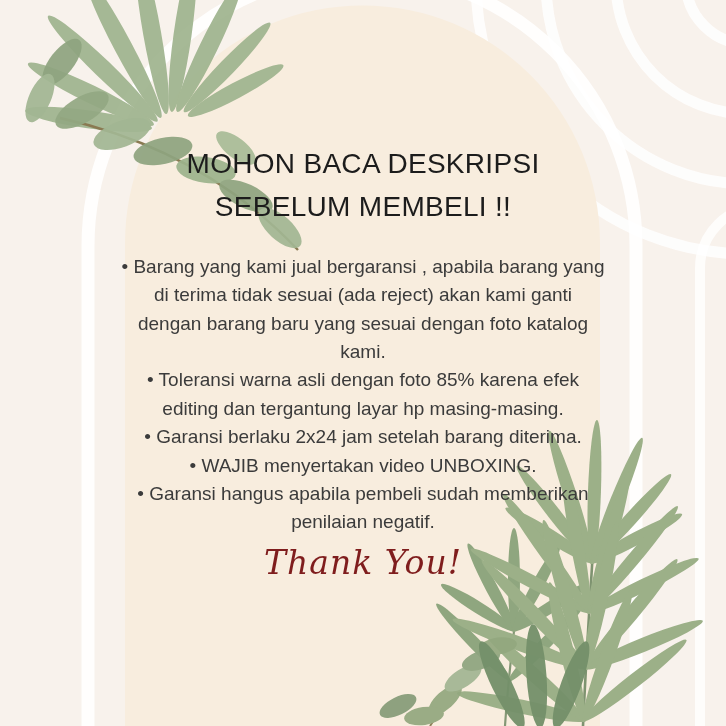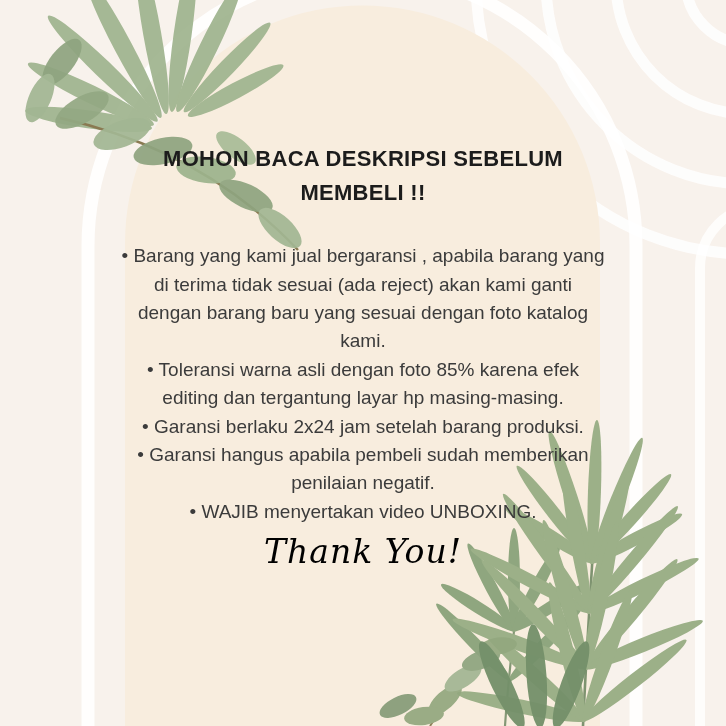--- a/index.html
+++ b/index.html
@@ -8,31 +8,31 @@
     background:#f8f2ec;
     font-family:"Liberation Sans", sans-serif;
   }
   .canvas { position:relative; width:726px; height:726px; }
   svg.bg { position:absolute; left:0; top:0; }
   .content {
     position:absolute; left:121px; top:0; width:484px;
     text-align:center;
   }
   .title {
-    margin:142px 6px 0; font-size:22px; font-weight:700;
+    margin:142px 6px 0; font-size:28px; font-weight:400;
     letter-spacing:.3px; color:#1c1c1c; line-height:1.55;
   }
   .bullets {
-    margin-top:32px; font-size:19px; line-height:28.4px; color:#3b3b3b;
+    margin-top:24px; font-size:19px; line-height:28.4px; color:#3b3b3b;
   }
   .bullets p { margin:0; }
   .signoff {
     margin-top:6px;
     font-family:"DejaVu Serif", serif; font-style:italic;
-    font-size:33px; color:#000000; letter-spacing:1px;
+    font-size:33px; color:#7f1d1d; letter-spacing:1px;
   }
 </style>
 </head>
 <body>
 
 <div class="canvas">
 
   <svg class="bg" width="726" height="726" viewBox="0 0 726 726">
 
     <rect x="0" y="0" width="726" height="726" fill="#f8f2ec"></rect>
@@ -137,21 +137,21 @@
       </g>
     </g>
   </svg>
 
   <div class="content">
     <h1 class="title">MOHON BACA DESKRIPSI SEBELUM MEMBELI !!</h1>
 
     <div class="bullets">
       <p>• Barang yang kami jual bergaransi , apabila barang yang di terima tidak sesuai (ada reject) akan kami ganti dengan barang baru yang sesuai dengan foto katalog kami.</p>
       <p>• Toleransi warna asli dengan foto 85% karena efek editing dan tergantung layar hp masing-masing.</p>
-      <p>• Garansi berlaku 2x24 jam setelah barang produksi.</p>
+      <p>• Garansi berlaku 2x24 jam setelah barang diterima.</p>
+      <p>• WAJIB menyertakan video UNBOXING.</p>
       <p>• Garansi hangus apabila pembeli sudah memberikan penilaian negatif.</p>
-      <p>• WAJIB menyertakan video UNBOXING.</p>
     </div>
 
     <div class="signoff">Thank You!</div>
   </div>
 
 </div>
 
 </body></html>

